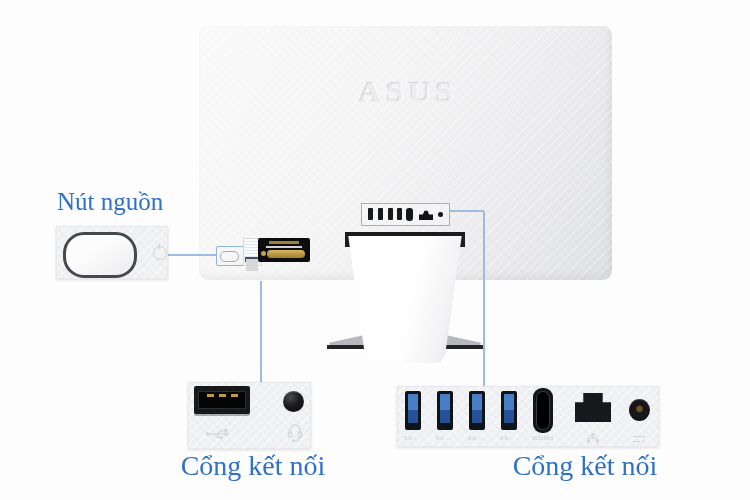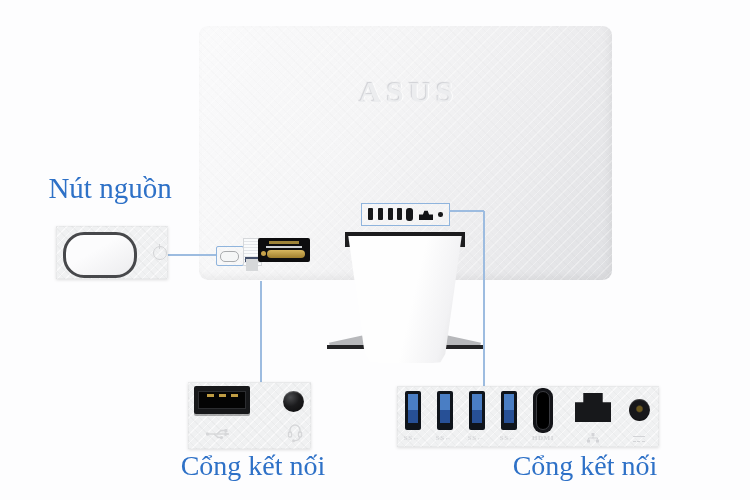--- a/index.html
+++ b/index.html
@@ -95,21 +95,21 @@
     background:radial-gradient(circle at 50% 45%,#6b571f 0 2.5px,#17171a 4px 60%,#000 100%);
     box-shadow:inset 0 1px 1px rgba(255,255,255,0.18);}
   .sublbl{top:48px;font-size:7px;font-weight:bold;letter-spacing:0.5px;color:#d3d4d7;text-align:center;}
   .dc-sym{left:236px;top:50px;width:12px;height:6px;
     border-top:1.3px solid #d3d4d7;
     background:linear-gradient(to right,#d3d4d7 0 3px,transparent 3px 4.5px,#d3d4d7 4.5px 7.5px,transparent 7.5px 9px,#d3d4d7 9px 12px);
     background-size:12px 1.3px;background-repeat:no-repeat;background-position:0 3.5px;}
 
   
   .blabel{color:#2e71c7;text-align:center;white-space:nowrap;}
-  .lbl-power{left:40px;top:172px;width:140px;font-size:29px;}
+  .lbl-power{left:40px;top:188px;width:140px;font-size:25px;}
   .lbl-left{left:163px;top:450px;width:180px;font-size:28px;}
   .lbl-right{left:495px;top:450px;width:180px;font-size:28px;}
 
   svg.faint{position:absolute;}
 </style>
 </head>
 <body>
 
 <div class="canvas">
 

